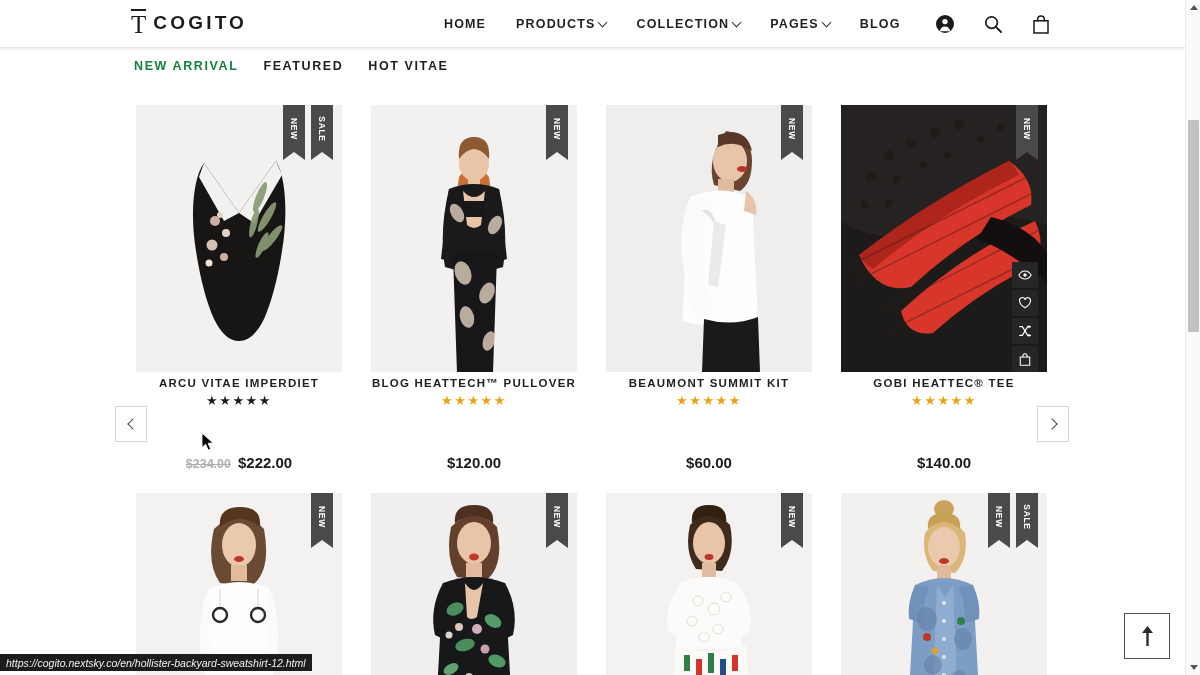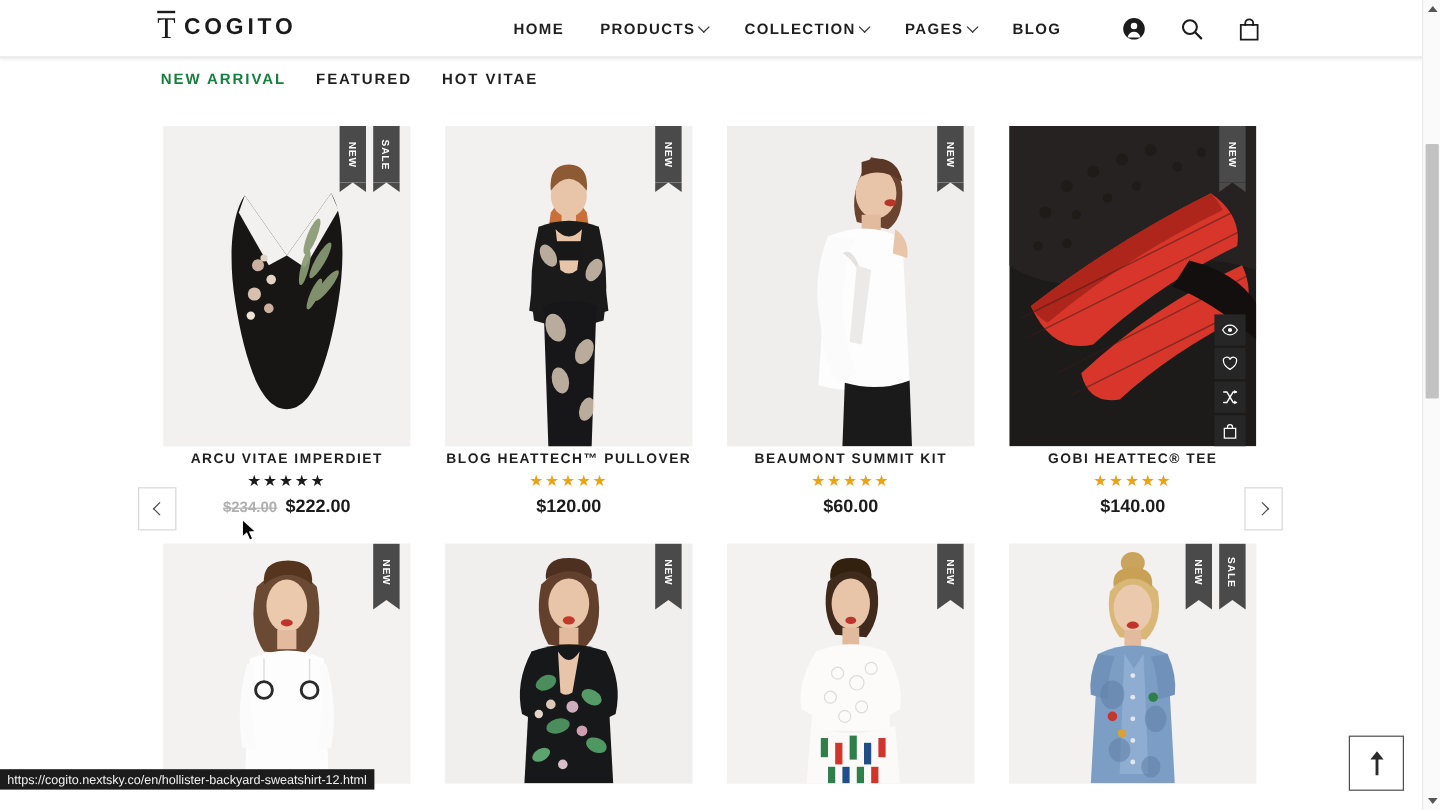--- a/index.html
+++ b/index.html
@@ -52,21 +52,21 @@
   }
   .logo-text {
     font-size: 19px;
     font-weight: 700;
     letter-spacing: 3.2px;
     color: #1b1b1b;
   }
 
   .mainnav {
     position: absolute;
-    left: 428px;
+    left: 444px;
     top: 0;
     height: 48px;
     display: flex;
     align-items: center;
     gap: 0;
   }
   .navitem {
     display: flex;
     align-items: center;
     gap: 4px;
@@ -227,20 +227,21 @@
   .old {
     font-size: 12.5px;
     font-weight: 700;
     color: #b0b0b0;
     text-decoration: line-through;
   }
   .now {
     font-size: 15px;
     font-weight: 700;
     color: #1b1b1b;
+    margin-top: 40px;
   }
 
   
   .arrow {
     position: absolute;
     width: 32px; height: 36px;
     border: 1px solid #d8d8d8;
     background: #ffffff;
     display: flex; align-items: center; justify-content: center;
     cursor: pointer;
@@ -264,30 +265,31 @@
     border: 1px solid #4d4d4d;
     background: #ffffff;
     display: flex; align-items: center; justify-content: center;
     cursor: pointer;
     z-index: 20;
   }
 
   
   .statusbar {
     position: absolute;
-    left: 0; bottom: 17px;
+    left: 0; bottom: 4px;
     height: 17px;
     background: #1c1c1c;
     color: #f0f0f0;
     font-size: 10.5px;
     display: flex;
     align-items: center;
     padding: 0 6px;
     z-index: 40;
     white-space: nowrap;
+    font-style: italic;
   }
 
   
   .scrollbar {
     position: absolute;
     right: 0; top: 0;
     width: 15px; height: 675px;
     background: #fafafa;
     border-left: 1px solid #ebebeb;
     z-index: 35;

